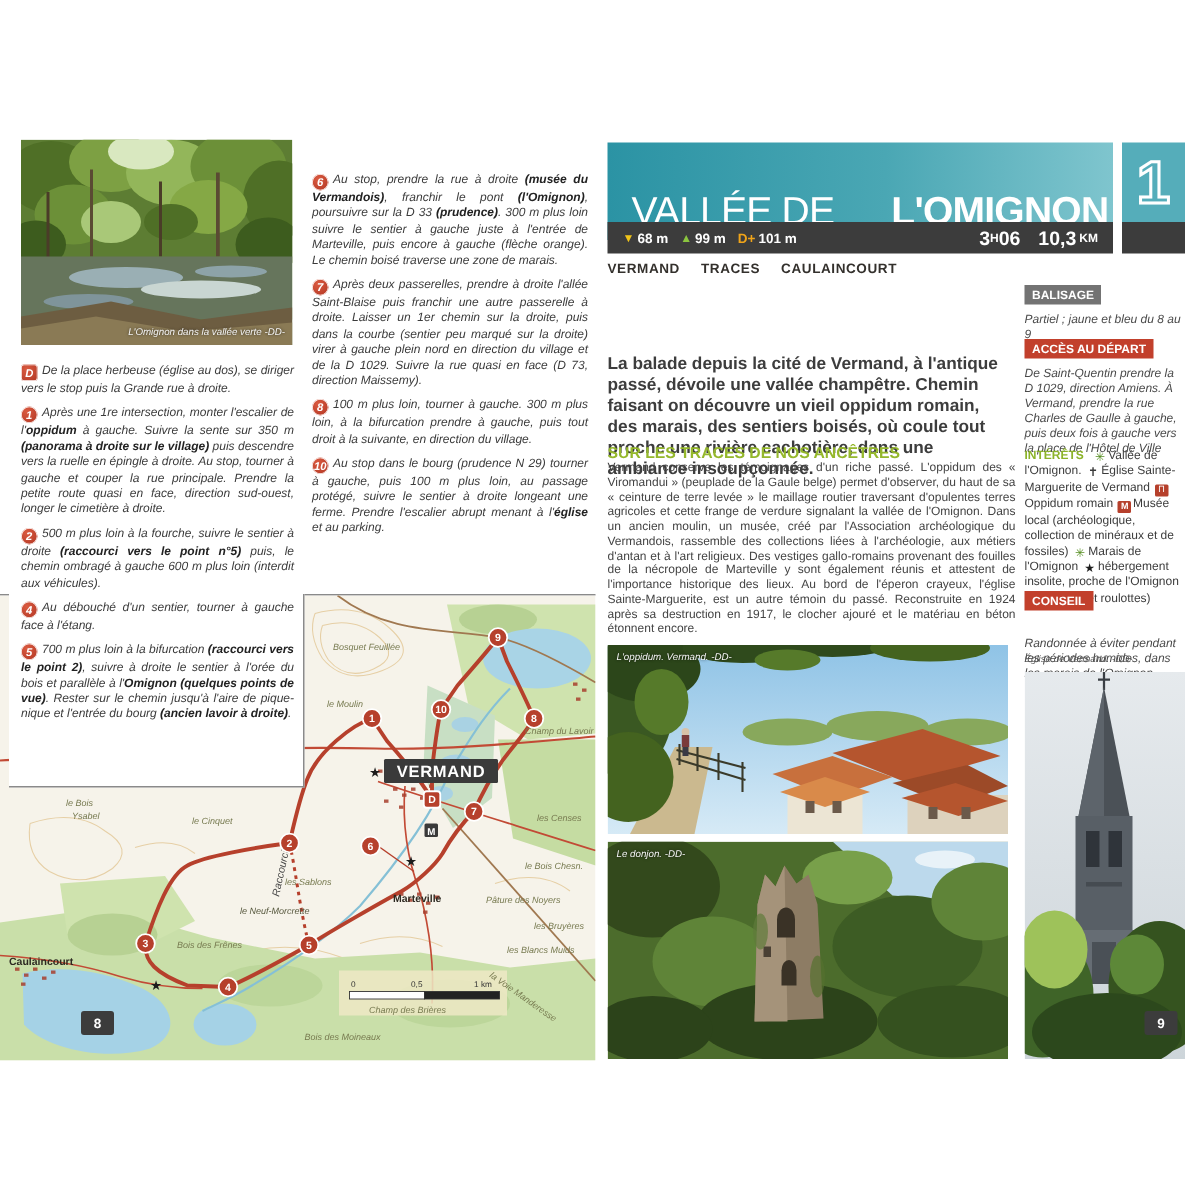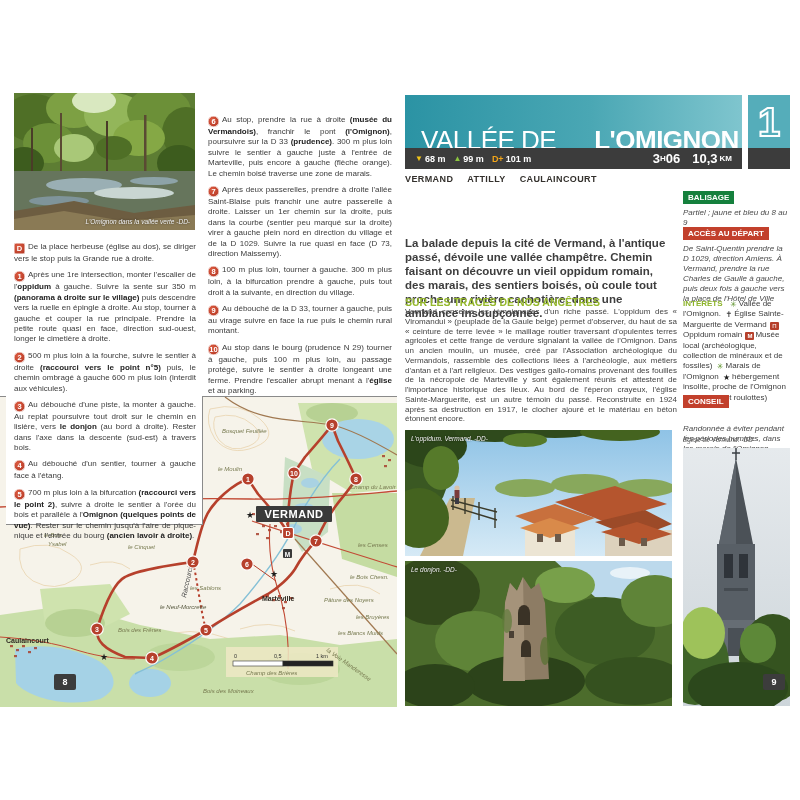--- a/index.html
+++ b/index.html
@@ -9,21 +9,21 @@
 
   
   .photo{position:absolute;overflow:hidden;}
   .photo svg{display:block;}
   .caption{position:absolute;font:italic 6.5px "Liberation Sans",sans-serif;color:#f4f4f4;
            text-shadow:0 0 2px rgba(0,0,0,.65);}
   .caption.gray{color:#5a5a5a;text-shadow:none;}
 
   
   .col{position:absolute;text-align:justify;font-size:8px;line-height:1.3;color:#3b3b3b;z-index:3;}
-  .step{margin:0 0 6px 0;}
+  .step{margin:0 0 6px 0;font-style:italic;}
   .stepnum{display:inline-block;width:11px;height:11px;border-radius:50%;
            background:radial-gradient(circle at 35% 30%,#da5a40,#b03522);
            color:#fff;font-weight:bold;font-size:7.5px;line-height:11px;text-align:center;
            margin-right:3px;vertical-align:-2px;box-shadow:0 0 0 .5px #fff inset;}
   .stepnum.sq{border-radius:2px;}
   .steptext b{color:#222;}
 
   .map-overlay{position:absolute;left:6px;top:396px;width:196px;height:128px;background:#fff;
                border-right:1px solid #8a8a8a;border-bottom:1px solid #8a8a8a;z-index:2;}
 
@@ -66,21 +66,21 @@
             letter-spacing:.4px;display:flex;gap:14px;}
 
   #intro{position:absolute;left:405px;top:196px;width:270px;font-size:11.5px;font-weight:bold;
          line-height:1.22;color:#3d3d3d;text-align:left;margin-top:40px;}
   #sec-title{position:absolute;left:405px;top:285px;font-size:10.5px;font-weight:bold;color:#95b82c;}
   #body-text{position:absolute;left:405px;top:299px;width:272px;font-size:8px;line-height:1.22;
              text-align:justify;color:#444;}
 
   
   .badge{display:inline-block;color:#fff;font-weight:bold;font-size:8px;padding:2px 5px;}
-  .badge.dark{background:#15803d;}
+  .badge.dark{background:#737373;}
   .badge.red{background:#c2402c;}
   .side-txt{font:italic 8px/1.25 "Liberation Sans",sans-serif;color:#4a4a4a;width:107px;}
   .int-label{color:#8cb32a;font-weight:bold;font-style:normal;font-size:8px;margin-right:3px;}
   .int-list{position:absolute;left:683px;top:291px;width:107px;font-size:8px;line-height:1.3;color:#3c3c3c;font-style:normal;}
   .int-icon{display:inline-block;width:9px;height:8px;line-height:8px;text-align:center;
             font-size:8px;vertical-align:-1px;margin:0 1px;}
   .i-marsh{color:#5a9127;}
   .i-marsh::before{content:"✳";}
   .i-church{color:#3a3a3a;}
   .i-church::before{content:"✝";}
@@ -127,37 +127,35 @@
   </div>
 
   <div class="col" style="left:14px;top:242px;width:182px;">
 
       <p class="step"><span class="stepnum sq">D</span><span class="steptext">De la place herbeuse (église au dos), se diriger vers le stop puis la Grande rue à droite.</span></p>
 
       <p class="step"><span class="stepnum">1</span><span class="steptext">Après une 1re intersection, monter l'escalier de l'<b>oppidum</b> à gauche. Suivre la sente sur 350 m <b>(panorama à droite sur le village)</b> puis descendre vers la ruelle en épingle à droite. Au stop, tourner à gauche et couper la rue principale. Prendre la petite route quasi en face, direction sud-ouest, longer le cimetière à droite.</span></p>
 
       <p class="step"><span class="stepnum">2</span><span class="steptext">500 m plus loin à la fourche, suivre le sentier à droite <b>(raccourci vers le point n°5)</b> puis, le chemin ombragé à gauche 600 m plus loin (interdit aux véhicules).</span></p>
 
-      <p class="step"><span class="stepnum">3</span><span class="steptext">Au débouché d'une piste, la monter à gauche. Au replat poursuivre tout droit sur le chemin en lisière, vers <b>le donjon</b> (au bord à droite). Rester dans l'axe dans la descente (sud-est) à travers bois.</span></p>
 
       <p class="step"><span class="stepnum">4</span><span class="steptext">Au débouché d'un sentier, tourner à gauche face à l'étang.</span></p>
 
       <p class="step"><span class="stepnum">5</span><span class="steptext">700 m plus loin à la bifurcation <b>(raccourci vers le point 2)</b>, suivre à droite le sentier à l'orée du bois et parallèle à l'<b>Omignon (quelques points de vue)</b>. Rester sur le chemin jusqu'à l'aire de pique-nique et l'entrée du bourg <b>(ancien lavoir à droite)</b>.</span></p>
 
   </div>
 
   <div class="col" style="left:208px;top:115px;width:184px;">
 
       <p class="step"><span class="stepnum">6</span><span class="steptext">Au stop, prendre la rue à droite <b>(musée du Vermandois)</b>, franchir le pont <b>(l'Omignon)</b>, poursuivre sur la D 33 <b>(prudence)</b>. 300 m plus loin suivre le sentier à gauche juste à l'entrée de Marteville, puis encore à gauche (flèche orange). Le chemin boisé traverse une zone de marais.</span></p>
 
       <p class="step"><span class="stepnum">7</span><span class="steptext">Après deux passerelles, prendre à droite l'allée Saint-Blaise puis franchir une autre passerelle à droite. Laisser un 1er chemin sur la droite, puis dans la courbe (sentier peu marqué sur la droite) virer à gauche plein nord en direction du village et de la D 1029. Suivre la rue quasi en face (D 73, direction Maissemy).</span></p>
 
       <p class="step"><span class="stepnum">8</span><span class="steptext">100 m plus loin, tourner à gauche. 300 m plus loin, à la bifurcation prendre à gauche, puis tout droit à la suivante, en direction du village.</span></p>
 
-      <p class="step"><span class="stepnum">9</span><span class="steptext">Au débouché de la D 33, tourner à gauche, puis au virage suivre en face la rue puis le chemin rural montant.</span></p>
 
       <p class="step"><span class="stepnum">10</span><span class="steptext">Au stop dans le bourg (prudence N 29) tourner à gauche, puis 100 m plus loin, au passage protégé, suivre le sentier à droite longeant une ferme. Prendre l'escalier abrupt menant à l'<b>église</b> et au parking.</span></p>
 
   </div>
 
   <div id="map-box">
     <svg id="map-svg" width="397" height="310" viewBox="0 0 397 310">
       <rect width="397" height="310" fill="#f6f3ea"></rect>
 
       <g stroke="#e6cfa5" stroke-width=".7" fill="none">
@@ -340,21 +338,21 @@
       <span class="small-caps">H</span>
       <span class="big">06</span>
     <span style="width:12px;"></span>
     <span class="big">10,3</span>
       <span style="width:2px;"></span>
       <span class="small-caps">KM</span>
   </div>
   <div id="stats-stub"></div>
   <div id="communes">
     <span>VERMAND</span>
-      <span>ATTILLY</span>
+      <span>TRACES</span>
       <span>CAULAINCOURT</span>
   </div>
 
   <p id="intro">La balade depuis la cité de Vermand, à l'antique passé, dévoile une vallée champêtre. Chemin faisant on découvre un vieil oppidum romain, des marais, des sentiers boisés, où coule tout proche une rivière cachotière, dans une ambiance insoupçonnée.</p>
   <h3 id="sec-title">SUR LES TRACES DE NOS ANCÊTRES</h3>
   <p id="body-text">Vermand conserve les témoignages d'un riche passé. L'oppidum des « Viromandui » (peuplade de la Gaule belge) permet d'observer, du haut de sa « ceinture de terre levée » le maillage routier traversant d'opulentes terres agricoles et cette frange de verdure signalant la vallée de l'Omignon. Dans un ancien moulin, un musée, créé par l'Association archéologique du Vermandois, rassemble des collections liées à l'archéologie, aux métiers d'antan et à l'art religieux. Des vestiges gallo-romains provenant des fouilles de la nécropole de Marteville y sont également réunis et attestent de l'importance historique des lieux. Au bord de l'éperon crayeux, l'église Sainte-Marguerite, est un autre témoin du passé. Reconstruite en 1924 après sa destruction en 1917, le clocher ajouré et le matériau en béton étonnent encore.</p>
 
   <div class="photo" style="left:405px;top:430px;width:267px;height:126px;">
     <svg width="267" height="126" viewBox="0 0 267 126">
       <defs>

